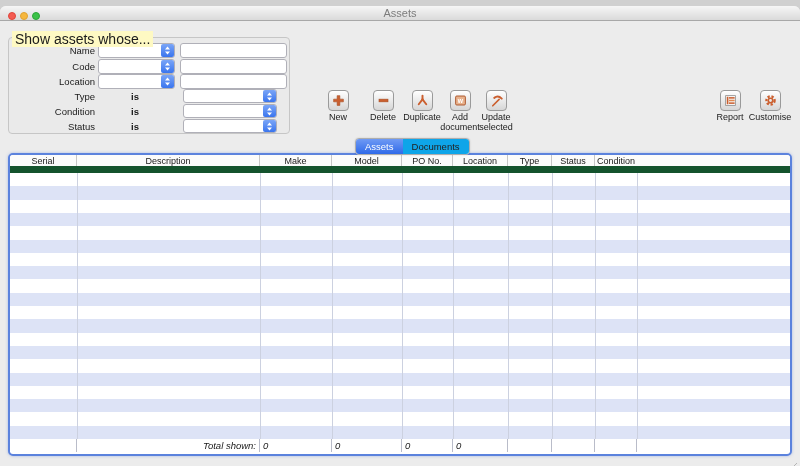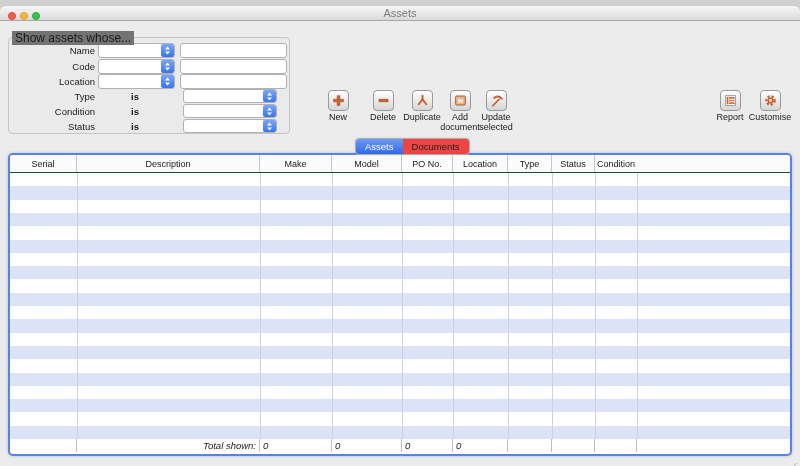--- a/index.html
+++ b/index.html
@@ -20,22 +20,22 @@
   .tl { position:absolute; top:6px; width:8px; height:8px; border-radius:50%; }
   .tl.red    { left:8px;  background:#f45b52; border:1px solid #df443b; }
   .tl.yellow { left:20px; background:#f6b73e; border:1px solid #dfa131; }
   .tl.green  { left:32px; background:#3bc248; border:1px solid #2ba636; }
   
   .filter-panel {
     position:absolute; left:8px; top:31px; width:282px; height:97px;
     background:#eaeaea; border:1px solid #c6c6c6; border-radius:4px;
   }
   .filter-legend {
-    position:absolute; left:12px; top:25px; background:#737373; padding:0 3px;
-    font-size:12px; z-index:2;
+    position:absolute; left:12px; top:25px; background:#fef9c3; padding:0 3px;
+    font-size:14px; z-index:2;
   }
   .frow { position:absolute; left:0; height:16px; width:300px; }
   .flabel { position:absolute; left:0; top:2px; width:95px; text-align:right; font-size:9.5px;padding-left:12px; }
   .fop { position:absolute; left:125px; top:2px; width:20px; text-align:center; font-size:9.5px;font-weight:bold; }
   .combo {
     position:absolute; top:0; height:15px; background:#ffffff;
     border:1px solid #b0b0b8; border-radius:3px; display:flex; justify-content:flex-end;
   }
   .combo .stepper {
     width:13px; height:13px; border-radius:2px; margin:0;
@@ -56,32 +56,32 @@
   }
   .tlabel { margin-top:2px; font-size:9px; line-height:1.1; color:#1a1a1a; }
   
   .tabs {
     position:absolute; left:355px; top:132px; height:17px; display:flex; z-index:5;
     border:1px solid #adadad; border-radius:4px; background:#ffffff; overflow:hidden;
     box-shadow:0 0 2px rgba(0,0,0,0.15);
   }
   .tab {
     height:100%; display:flex; align-items:center; justify-content:center;
-    font-size:9.5px; padding:0 9px; color:#222222; background:#ef4444;
+    font-size:9.5px; padding:0 9px; color:#222222; background:#0ea5e9;
   }
   .tab.selected {
     background:linear-gradient(#6f9af4,#2f6ae9); color:#ffffff;
   }
   
   .asset-table {
     position:absolute; left:8px; top:147px; width:784px; height:303px;
     background:#ffffff; border:2px solid #5b82dd; border-radius:5px;
     box-shadow:0 0 3px rgba(91,130,221,0.5); overflow:hidden;
   }
-  .thead { display:flex; height:18px; background:#fbfbfb; border-bottom:1px solid #14532d; }
+  .thead { display:flex; height:18px; background:#fbfbfb; border-bottom:7px solid #14532d; }
   .th {
     display:flex; align-items:center; justify-content:center;
     font-size:9px; color:#1a1a1a; border-right:1px solid #c6c6c6; height:100%;
   }
   .th:last-child { border-right:none; }
   .tbody {
     position:relative; height:266px;
     background:repeating-linear-gradient(to bottom,
       #ffffff 0px, #ffffff 13.3px, #dde3f6 13.3px, #dde3f6 26.6px);
   }

